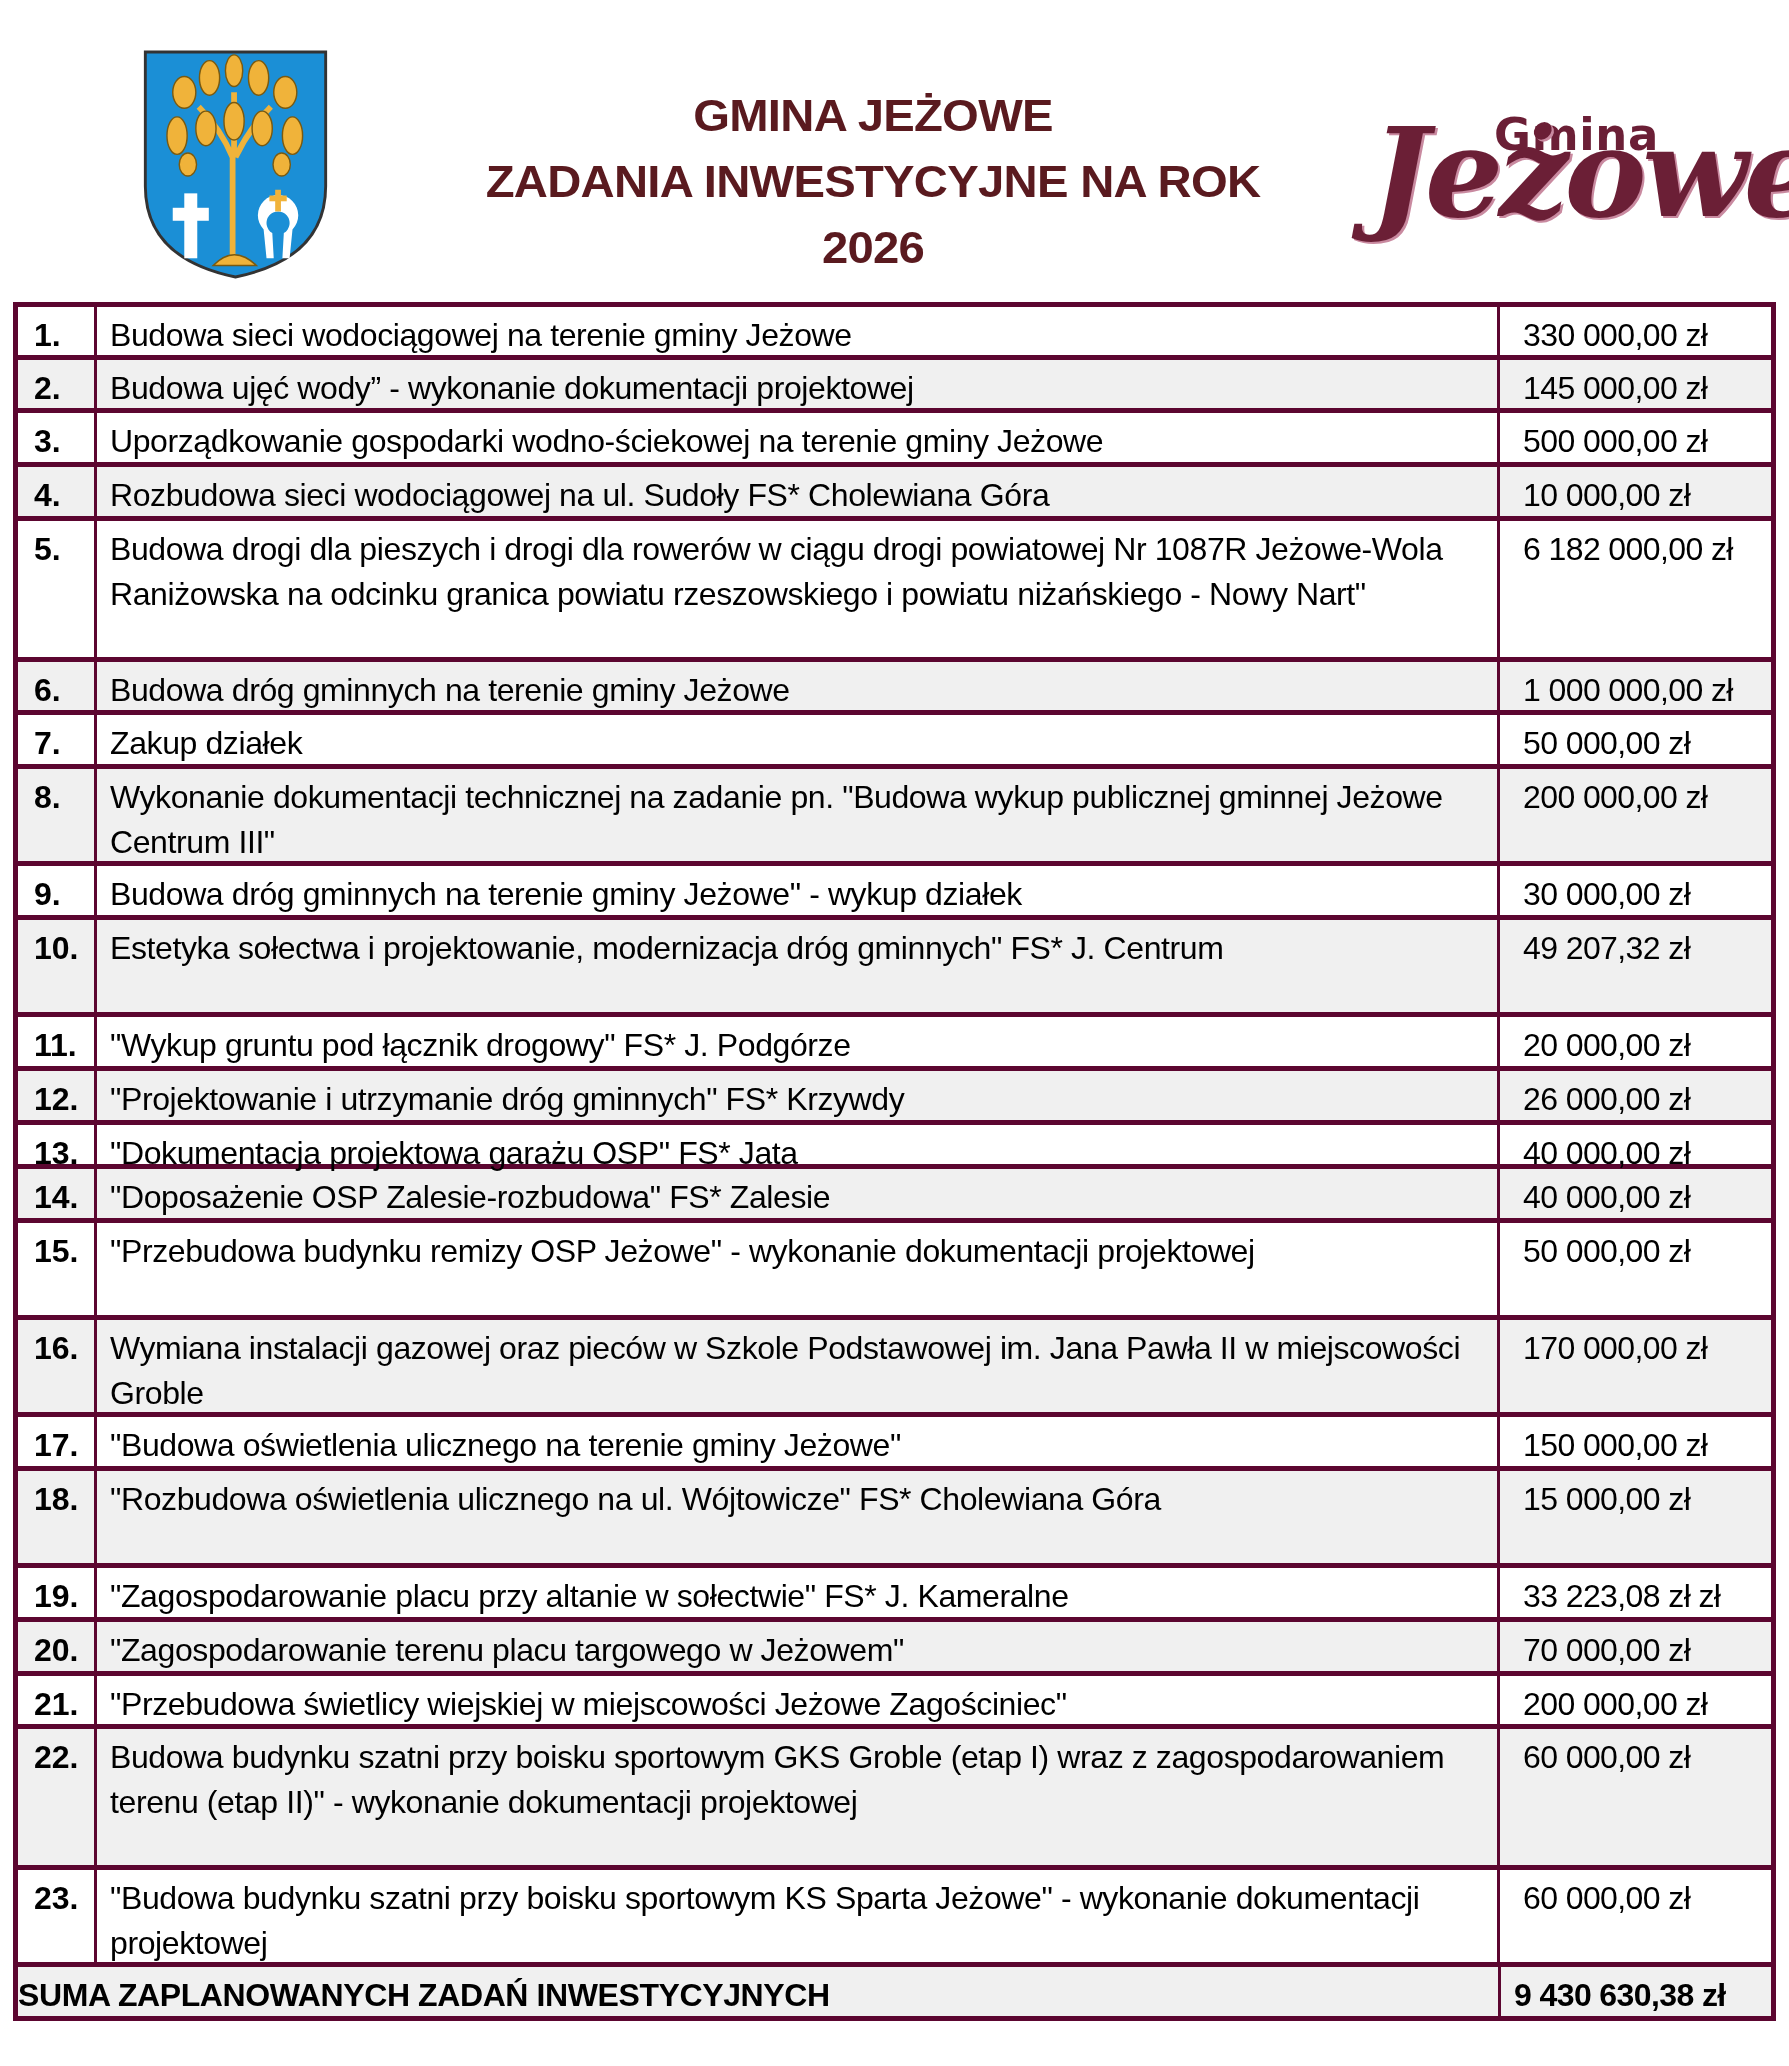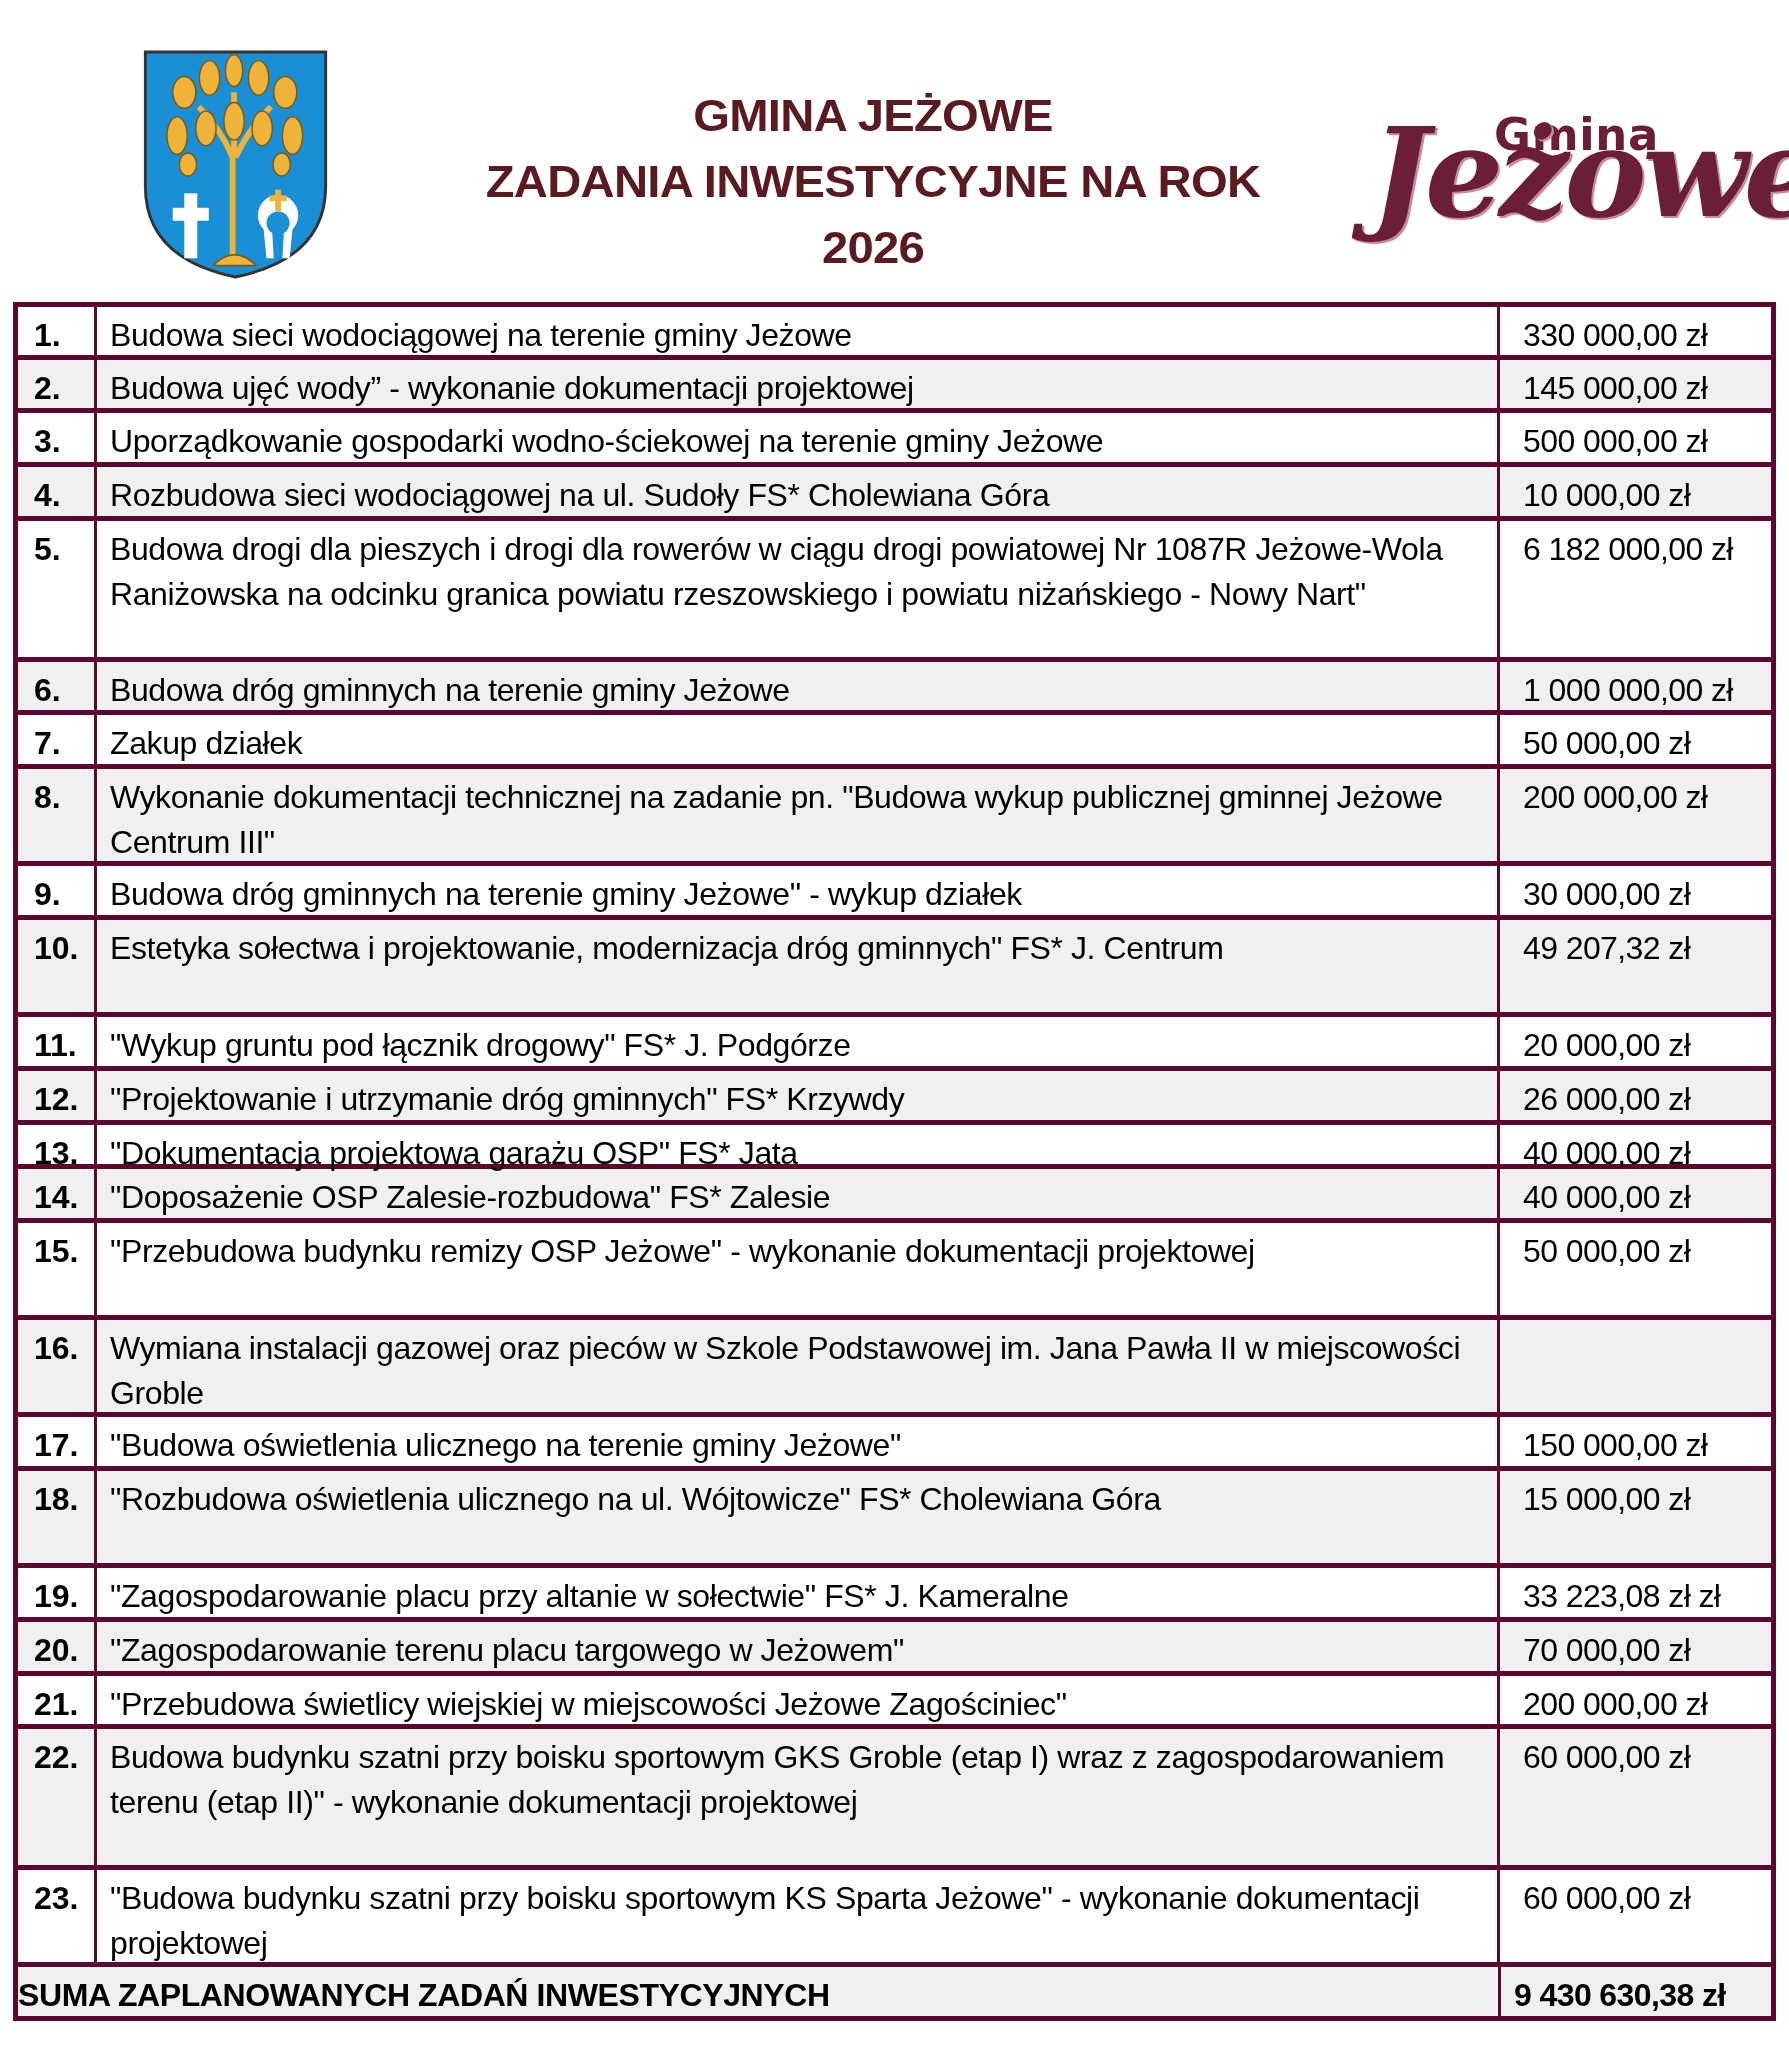--- a/index.html
+++ b/index.html
@@ -148,20 +148,21 @@
     <div class="cell amt">40 000,00 zł</div>
   </div>
   <div class="row white" style="height:97px">
     <div class="cell num">15.</div>
     <div class="cell desc">"Przebudowa budynku remizy OSP Jeżowe" - wykonanie dokumentacji projektowej</div>
     <div class="cell amt">50 000,00 zł</div>
   </div>
   <div class="row alt" style="height:97px">
     <div class="cell num">16.</div>
     <div class="cell desc">Wymiana instalacji gazowej oraz pieców w Szkole Podstawowej im. Jana Pawła II w miejscowości Groble</div>
+    <div class="cell amt">170 000,00 zł</div>
   </div>
   <div class="row white" style="height:54px">
     <div class="cell num">17.</div>
     <div class="cell desc">"Budowa oświetlenia ulicznego na terenie gminy Jeżowe"</div>
     <div class="cell amt">150 000,00 zł</div>
   </div>
   <div class="row alt" style="height:97px">
     <div class="cell num">18.</div>
     <div class="cell desc">"Rozbudowa oświetlenia ulicznego na ul. Wójtowicze" FS* Cholewiana Góra</div>
     <div class="cell amt">15 000,00 zł</div>

